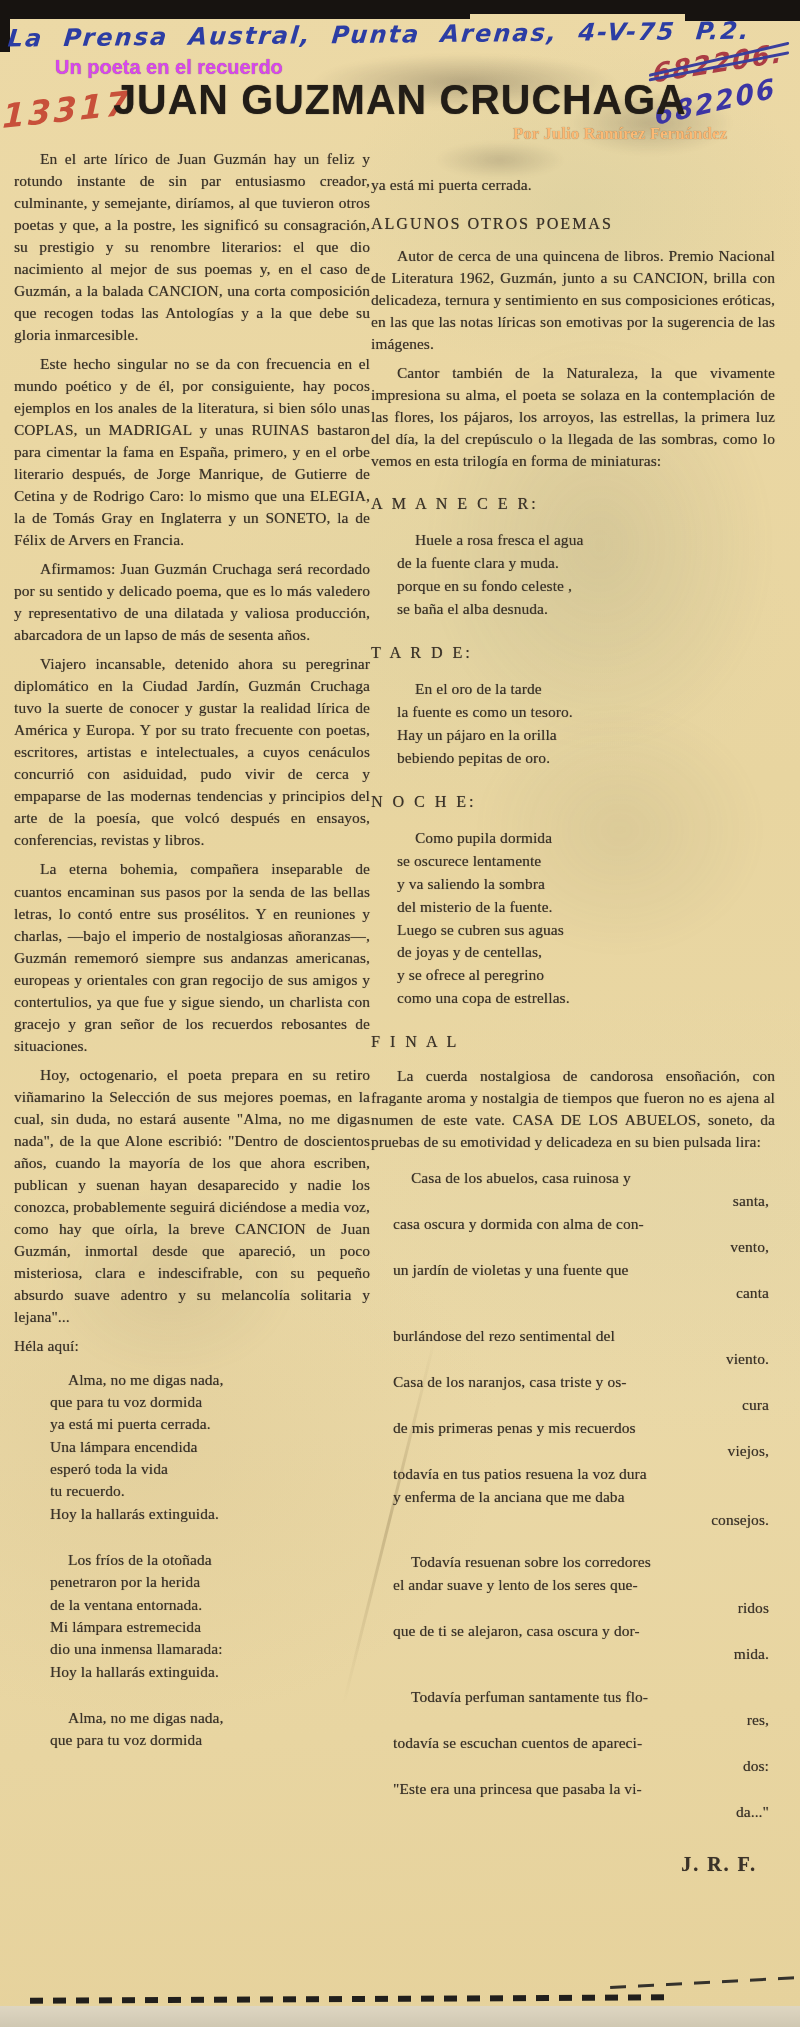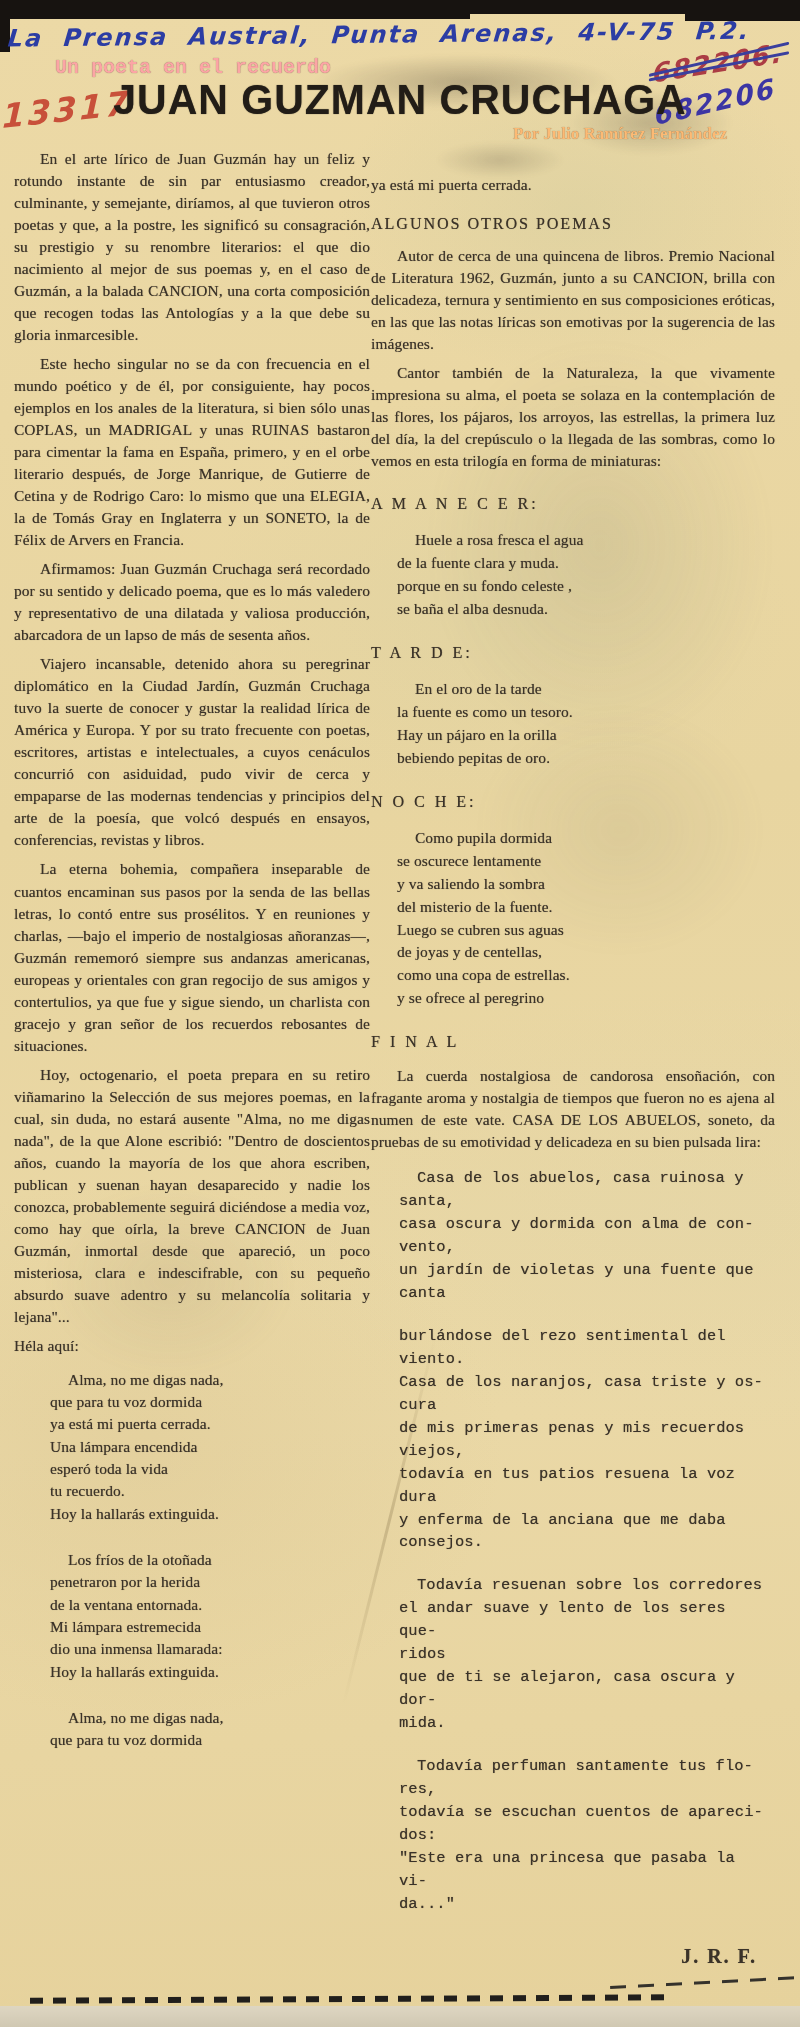--- a/index.html
+++ b/index.html
@@ -58,22 +58,22 @@
   .hand-crossed .strike2{top:17px;transform:rotate(-2deg);}
   .hand-blue{
     position:absolute;right:22px;top:86px;
     font-family:"DejaVu Sans", sans-serif;font-style:italic;font-weight:bold;
     font-size:27px;letter-spacing:2px;color:#3c35a4;transform:rotate(-13deg) skewX(-8deg);
   }
 
   
   .kicker{
     position:absolute;left:55px;top:56px;
-    font-family:Liberation Mono, monospace;font-weight:bold;font-size:20px;
-    color:#fca5a5;text-shadow:0 0 1px rgba(34,29,23,0.6);
+    font-family:Liberation Sans, sans-serif;font-weight:bold;font-size:20px;
+    color:#d946ef;text-shadow:0 0 1px rgba(34,29,23,0.6);
   }
   .headline{
     position:absolute;left:100px;top:76px;width:600px;text-align:center;
     font-family:"Liberation Sans", sans-serif;font-weight:bold;font-size:41px;
     letter-spacing:1px;color:#221d17;text-shadow:0 0 1px rgba(34,29,23,0.75);
     transform:scaleY(1.05);white-space:nowrap;
   }
   .byline{
     position:absolute;left:455px;top:124px;width:330px;text-align:center;
     font-weight:bold;font-size:17px;color:#fdba74;text-shadow:0 0 0.8px rgba(52,45,36,0.7);
@@ -89,22 +89,22 @@
   .para{margin:0 0 7px 0;text-indent:26px;text-align:justify;}
   .subhead{margin:16px 0 10px 0;font-size:16px;font-weight:normal;letter-spacing:2px;}
   .subhead.spaced{letter-spacing:3px;margin:20px 0 12px 0;}
   .center-line{margin:4px 0;}
   .continuation{margin:26px 0 0 0;}
   .signature{margin:26px 18px 0 0;text-align:right;font-weight:bold;font-size:20px;letter-spacing:2px;}
 
   .verse{margin:12px 0 24px 36px;line-height:1.46;}
   .col-right .verse{margin:14px 0 20px 26px;line-height:1.5;}
   .verse .vline.fi{margin-left:18px;}
-  .verse .vline.vright{text-align:left;margin-right:2px;}
-  .col-right .verse.sonnet{margin-left:28px;margin-right:4px;font-family:Liberation Mono, monospace;}
+  .verse .vline.vright{text-align:right;margin-right:2px;}
+  .col-right .verse.sonnet{margin-left:22px;margin-right:4px;}
 
   
   .dash-main{position:absolute;left:30px;top:1996px;width:640px;height:6px;
     background:repeating-linear-gradient(90deg,#211f1c 0 13px, transparent 13px 23px);
     transform:rotate(-0.3deg);}
   .dash-right{position:absolute;right:0;top:1981px;width:190px;height:3px;
     background:repeating-linear-gradient(90deg,#35322c 0 16px, transparent 16px 28px);
     transform:rotate(-3deg);}
   .backing{position:absolute;left:0;top:2006px;width:800px;height:21px;
     background:linear-gradient(#ded6c2,#d0c8b2);}
@@ -191,22 +191,22 @@
         <div class="vline">bebiendo pepitas de oro.</div>
       </div>
       <h3 class="subhead spaced">N O C H E:</h3>
       <div class="verse">
         <div class="vline fi">Como pupila dormida</div>
         <div class="vline">se oscurece lentamente</div>
         <div class="vline">y va saliendo la sombra</div>
         <div class="vline">del misterio de la fuente.</div>
         <div class="vline">Luego se cubren sus aguas</div>
         <div class="vline">de joyas y de centellas,</div>
+        <div class="vline">y se ofrece al peregrino</div>
         <div class="vline">como una copa de estrellas.</div>
-        <div class="vline">y se ofrece al peregrino</div>
       </div>
       <h3 class="subhead spaced">F I N A L</h3>
       <p class="para">La cuerda nostalgiosa de candorosa ensoñación, con fragante aroma y nostalgia de tiempos que fueron no es ajena al numen de este vate. CASA DE LOS ABUELOS, soneto, da pruebas de su emotividad y delicadeza en su bien pulsada lira:</p>
       <div class="verse sonnet">
         <div class="vline fi">Casa de los abuelos, casa ruinosa y</div>
         <div class="vline vright">santa,</div>
         <div class="vline">casa oscura y dormida con alma de con-</div>
         <div class="vline vright">vento,</div>
         <div class="vline">un jardín de violetas y una fuente que</div>
         <div class="vline vright">canta</div>

